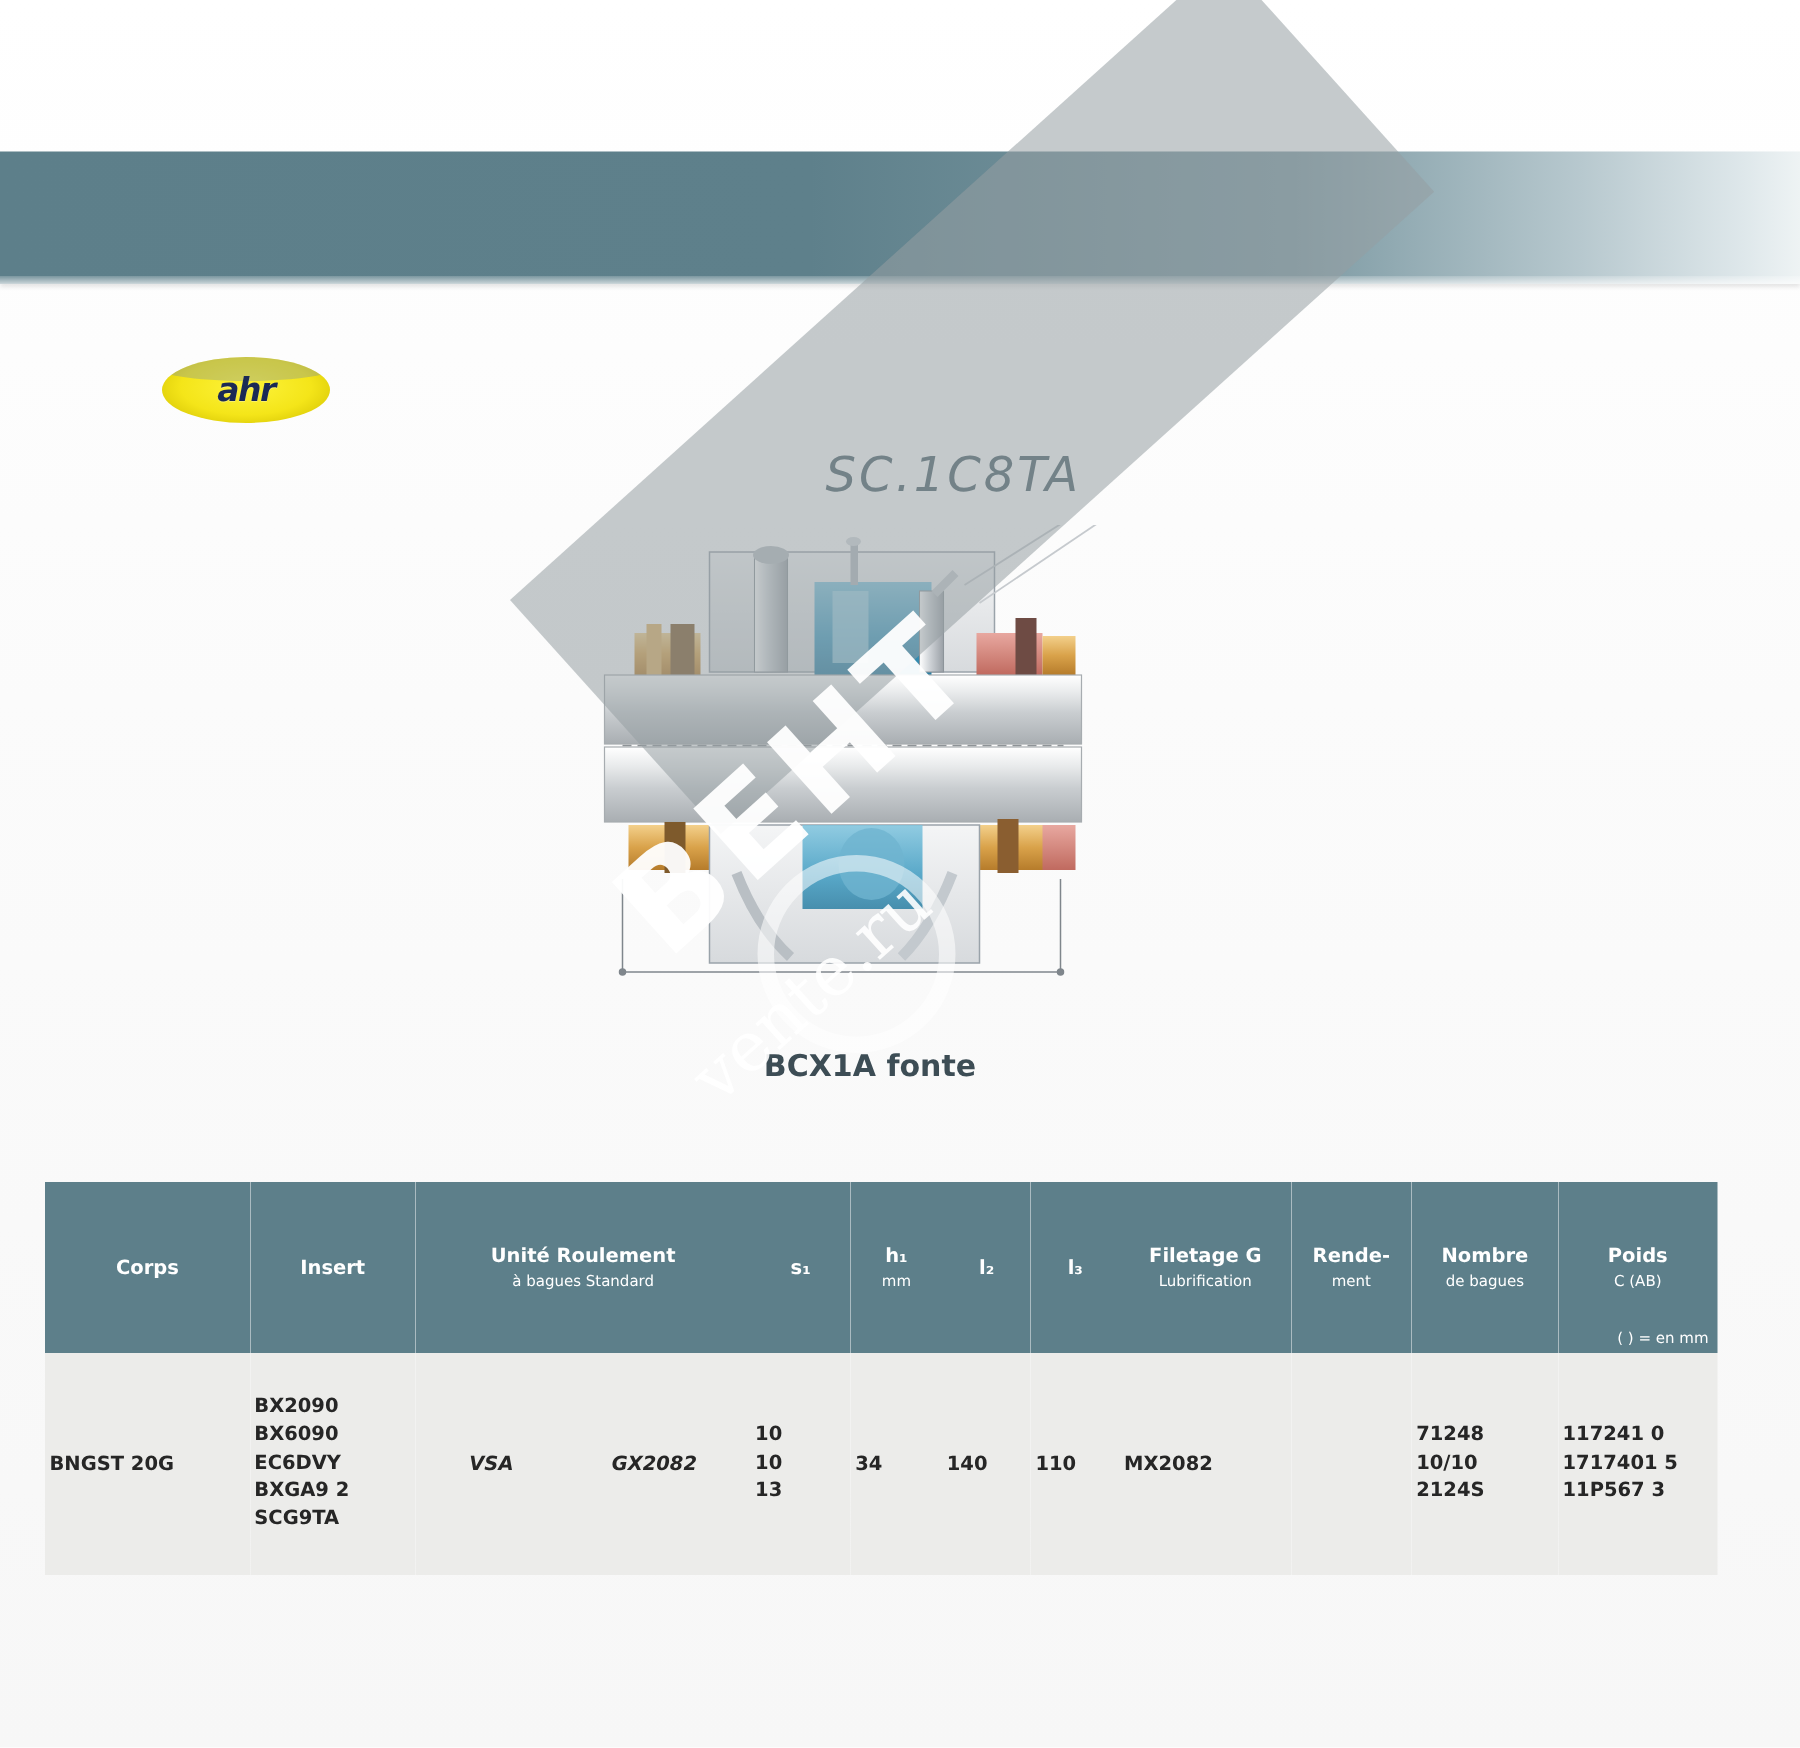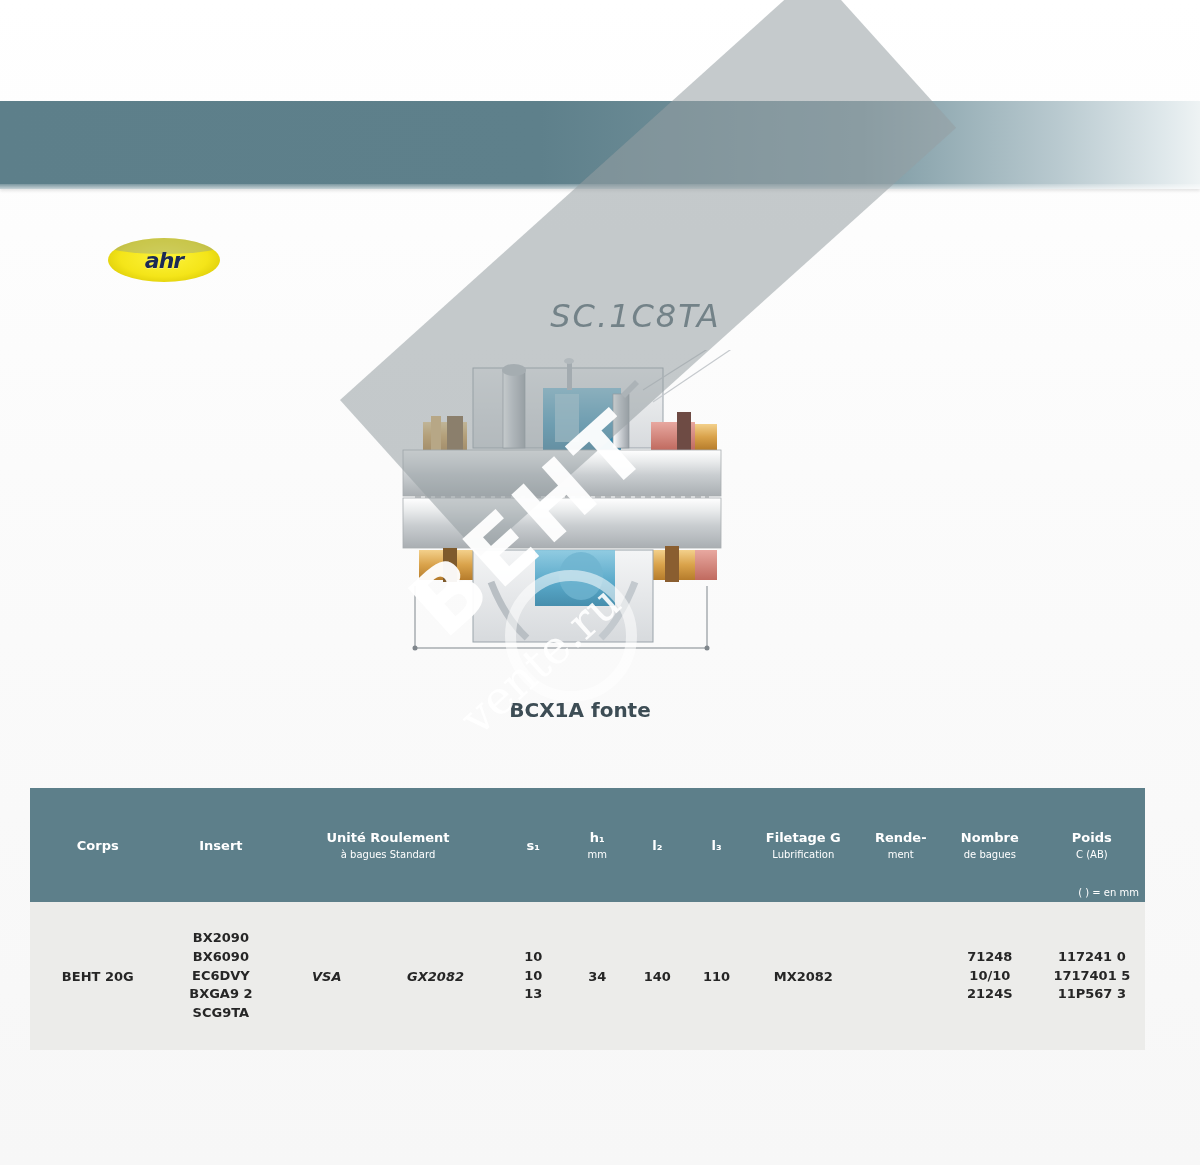--- a/index.html
+++ b/index.html
@@ -203,21 +203,20 @@
     display:block;
     font-size: 10px;
     font-weight: normal;
     margin-top: 4px;
   }
   table.spec tbody td {
     background: #ececea;
     color: #262626;
     font-size: 13px;
     font-weight: bold;
-    text-align: center;
     vertical-align: middle;
     padding: 4px 3px;
     height: 140px;
     filter: blur(0.35px);
     border: none;
     margin-top: 12px;
   }
   table.spec tbody td .stack span { display:block; line-height: 1.45; }
   table.spec tbody td.mid { vertical-align: middle; }
 
@@ -378,21 +377,21 @@
           </th>
           <th class="with-note" style="width:108px">
             <span>Poids</span>
             <span class="sub">C (AB)</span>
             <span class="note">( ) = en mm</span>
           </th>
         </tr>
       </thead>
       <tbody>
         <tr>
-          <td class="mid">BEHT 20G</td>
+          <td class="mid">BNGST 20G</td>
           <td>
             <div class="stack">
               <span>BX2090</span>
               <span>BX6090</span>
               <span>EC6DVY</span>
               <span>BXGA9 2</span>
               <span>SCG9TA</span>
             </div>
           </td>
           <td>

